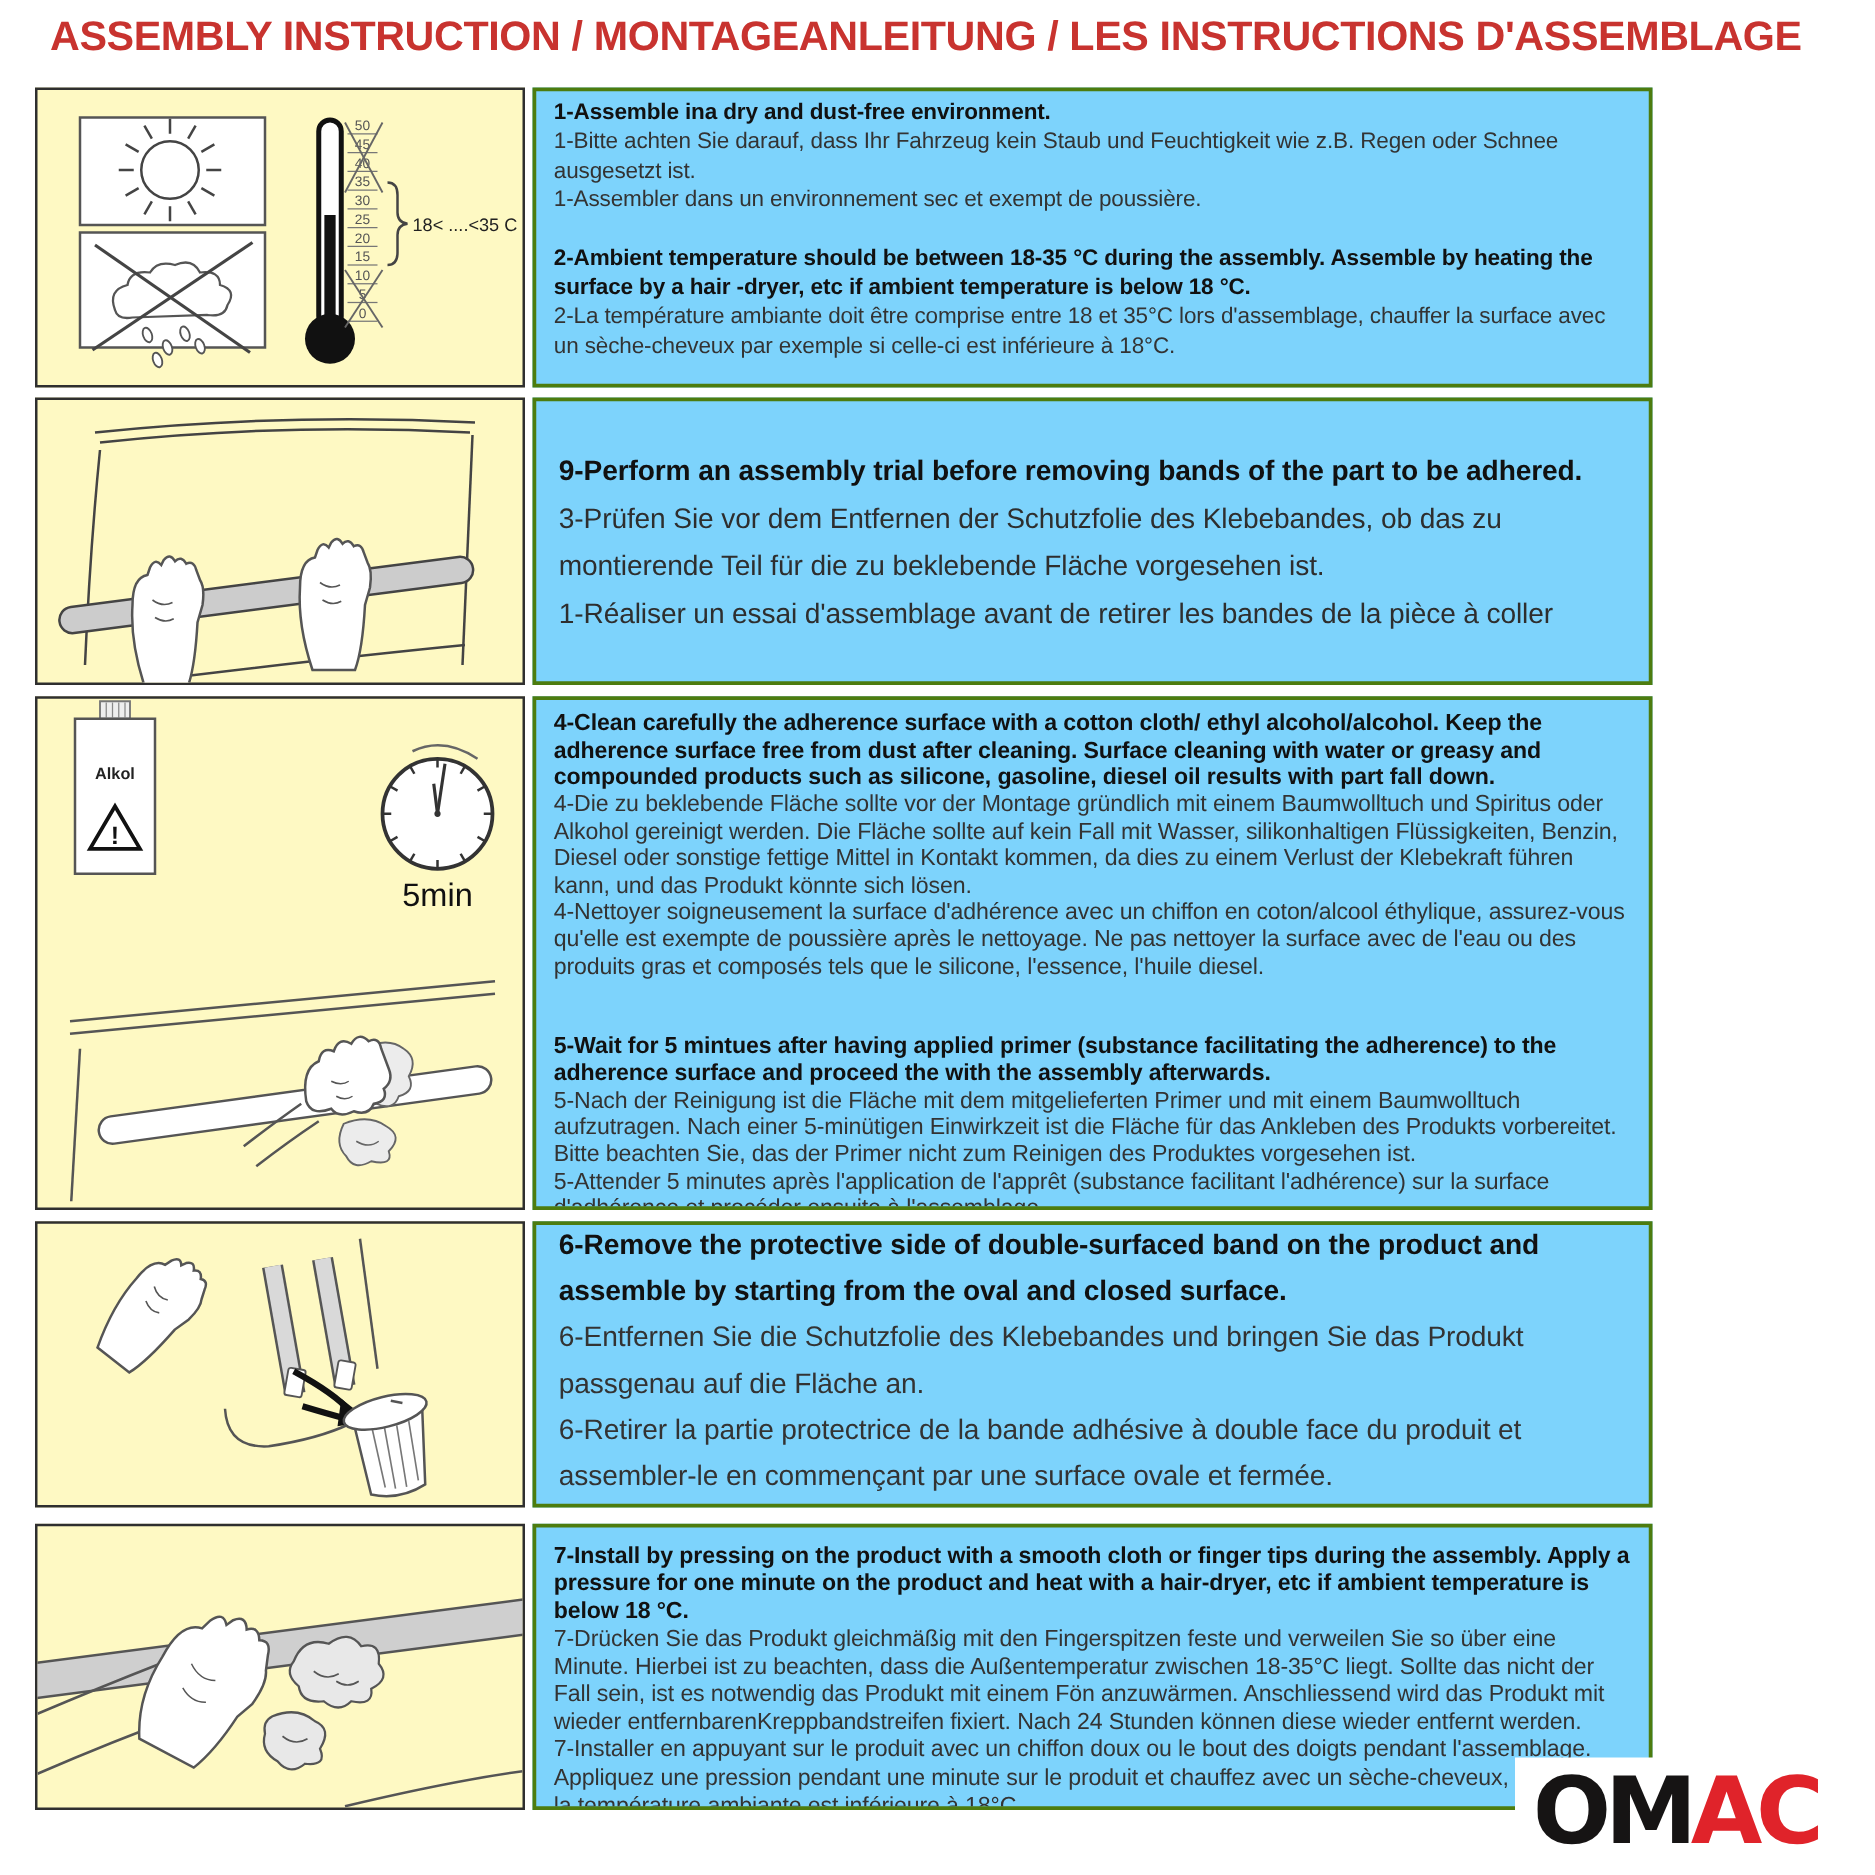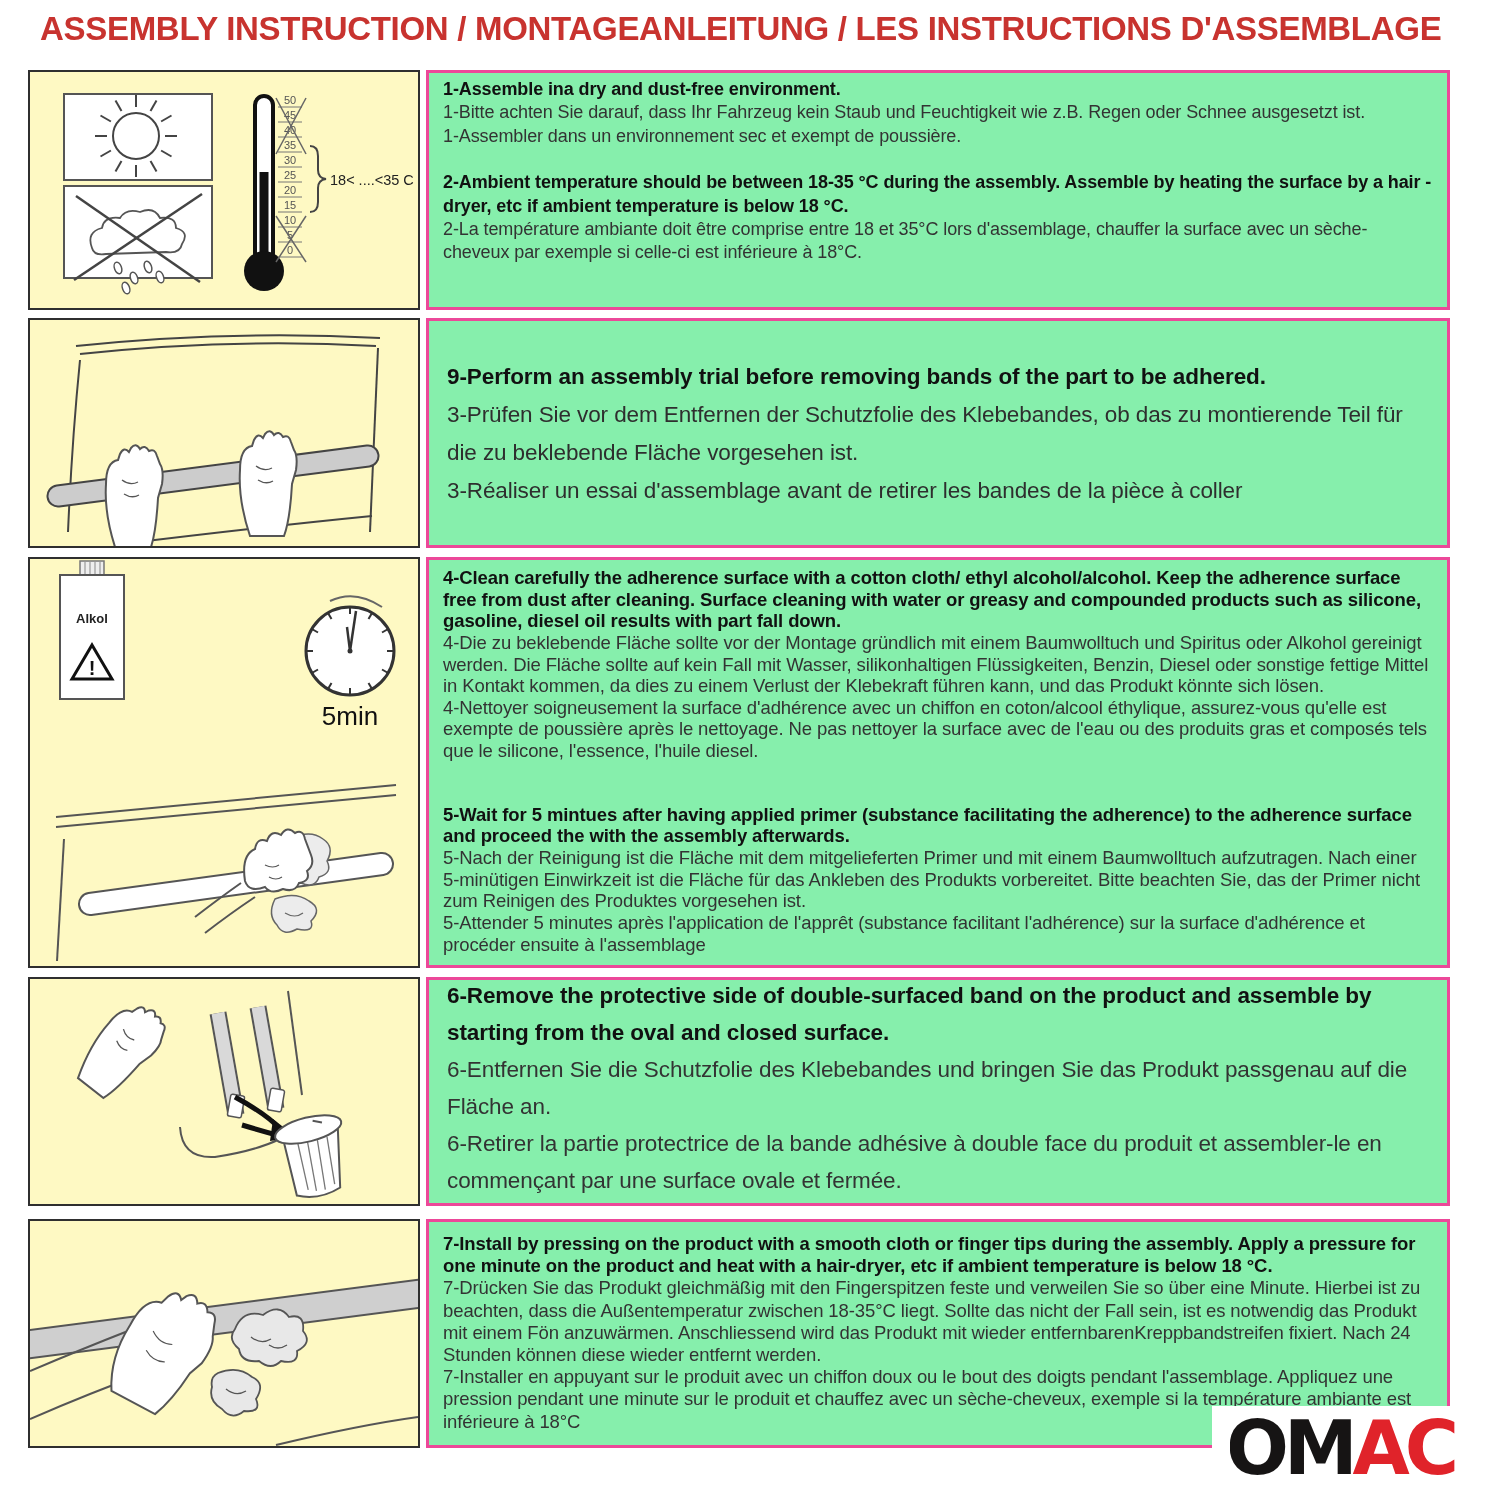--- a/index.html
+++ b/index.html
@@ -3,22 +3,22 @@
 <meta charset="utf-8">
 <style>
   html,body{margin:0;padding:0;background:#fff;}
   .page{position:relative;width:1500px;height:1500px;background:#fff;overflow:hidden;
         font-family:"Liberation Sans",sans-serif;color:#222;}
   .title{position:absolute;left:40px;top:10px;margin:0;font-size:33px;font-weight:800;
          letter-spacing:-0.3px;color:#c8332f;white-space:nowrap;}
   .ill{position:absolute;left:28px;width:392px;background:#fef9c3;border:2px solid #2f2f2f;
        box-sizing:border-box;}
   .ill svg{display:block;width:100%;height:100%;}
-  .txt{position:absolute;left:426px;width:1024px;border:3px solid #ec4899;box-sizing:border-box;
-       background:#86efac;overflow:hidden;padding:5px 14px 4px 14px;letter-spacing:-0.1px;}
+  .txt{position:absolute;left:426px;width:896px;border:3px solid #4d7c0f;box-sizing:border-box;
+       background:#7dd3fc;overflow:hidden;padding:5px 14px 4px 14px;letter-spacing:-0.1px;}
   .txt p{margin:0;}
   .txt .b{font-weight:700;color:#111;}
   .txt p{color:#333;}
   .s1{font-size:18px;line-height:1.3;}
   .s1 .gap{margin-top:23px;}
   .s2{font-size:22.5px;line-height:38px;display:flex;flex-direction:column;justify-content:center;padding-left:18px;}
   .s2 p{color:#2e2e2e;}
   .s3{font-size:18.5px;line-height:1.17;padding-top:7px;}
   .s3 .gap{margin-top:42px;}
   .s4{font-size:22.5px;line-height:37px;display:flex;flex-direction:column;justify-content:flex-end;padding-left:18px;}
@@ -138,21 +138,21 @@
       </g>
       <g transform="translate(206,116)">
         <path d="M4,34 Q4,12 16,10 L18,4 Q22,-4 27,2 L29,-2 Q34,-8 38,-1 Q43,-6 47,1 Q53,-2 55,6 L58,14 Q62,20 60,34 L56,48 Q54,84 48,100 L14,100 Q2,64 4,34 Z" fill="#fff" stroke="#555" stroke-width="2"></path>
         <path d="M20,30 q8,6 16,2 M22,44 q8,5 15,1" fill="none" stroke="#555" stroke-width="1.3"></path>
       </g>
     </svg>
   </div>
   <div class="txt s2" style="top:318px;height:230px">
     <p class="b">9-Perform an assembly trial before removing bands of the part to be adhered.</p>
     <p>3-Prüfen Sie vor dem Entfernen der Schutzfolie des Klebebandes, ob das zu montierende Teil für die zu beklebende Fläche vorgesehen ist.</p>
-    <p>3-Réaliser un essai d'assemblage avant de retirer les bandes de la pièce à coller</p>
+    <p>1-Réaliser un essai d'assemblage avant de retirer les bandes de la pièce à coller</p>
   </div>
 
   <div class="ill" style="top:557px;height:411px">
     <svg viewBox="0 0 388 407">
 
       <g>
         <rect x="50" y="2" width="24" height="14" fill="#eee" stroke="#777" stroke-width="1.5"></rect>
         <g stroke="#888" stroke-width="1">
           <line x1="55" y1="3" x2="55" y2="15"></line>
             <line x1="60" y1="3" x2="60" y2="15"></line>

